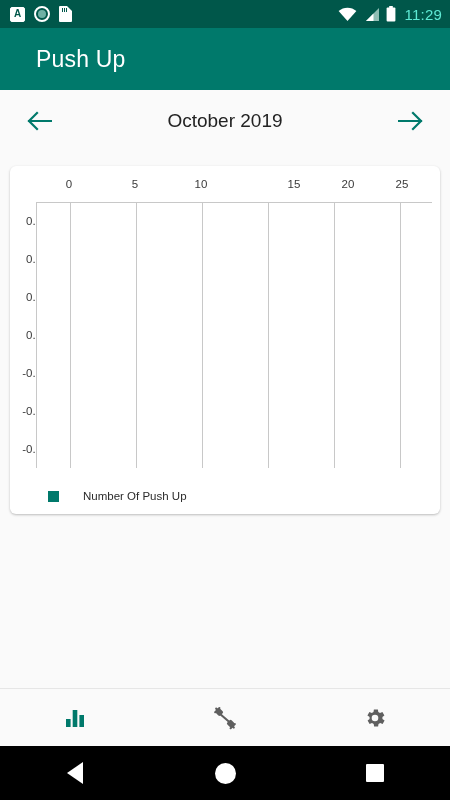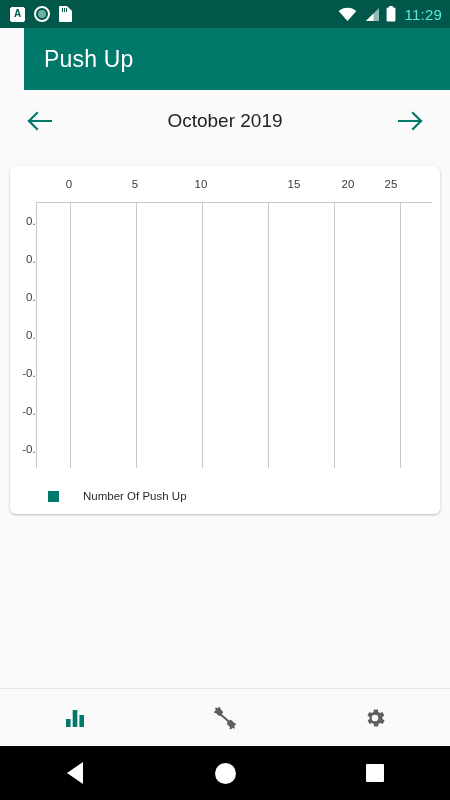--- a/index.html
+++ b/index.html
@@ -36,21 +36,21 @@
     border-style:solid;border-color:transparent #00574a transparent transparent;
   }
   .ic-sd:after{
     content:"";position:absolute;top:2px;left:3px;width:6px;height:4px;
     background:repeating-linear-gradient(to right,#00574a 0 1px,#fff 1px 2px);
   }
 
   
   .appbar {
     height:62px; background:#00796b;
-    display:flex; align-items:center; padding-left:20px;margin-left:24px;
+    display:flex; align-items:center; padding-left:36px;
   }
   .appbar .title { color:#fff; font-size:23px; font-weight:500; letter-spacing:.2px; }
 
   
   .monthnav {
     height:62px; display:flex; align-items:center; justify-content:space-between;
     padding:0 22px; background:#fafafa;
   }
   .monthnav .label { font-size:19px; color:#232323; }
   .navbtn { width:34px;height:34px;display:flex;align-items:center;justify-content:center;cursor:pointer; }
@@ -153,21 +153,21 @@
 
   <div class="card">
     <div class="chartwrap">
 
       <div class="xlabels">
           <span style="left: 59px;">0</span>
           <span style="left: 125px;">5</span>
           <span style="left: 191px;">10</span>
           <span style="left: 257px; margin-left: 27px;">15</span>
           <span style="left: 338px;">20</span>
-          <span style="left: 381px;">25</span>
+          <span style="left: 392px;">25</span>
         </div>
       <div class="ylabels">
           <span style="top: 55px;">0.9</span>
           <span style="top: 93px;">0.6</span>
           <span style="top: 131px;">0.3</span>
           <span style="top: 169px;">0.0</span>
           <span style="top: 207px;">-0.3</span>
           <span style="top: 245px;">-0.6</span>
           <span style="top: 283px;">-0.9</span>
         </div>

